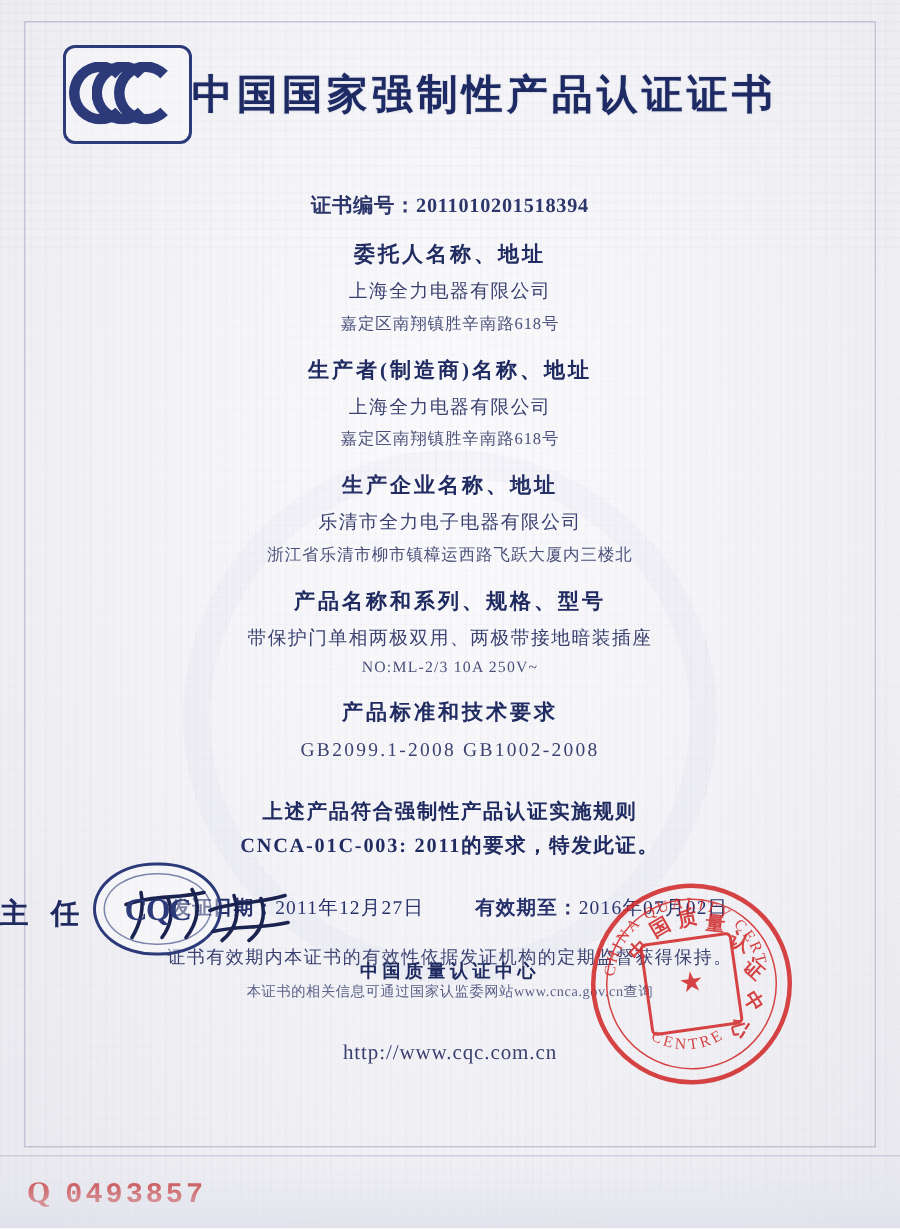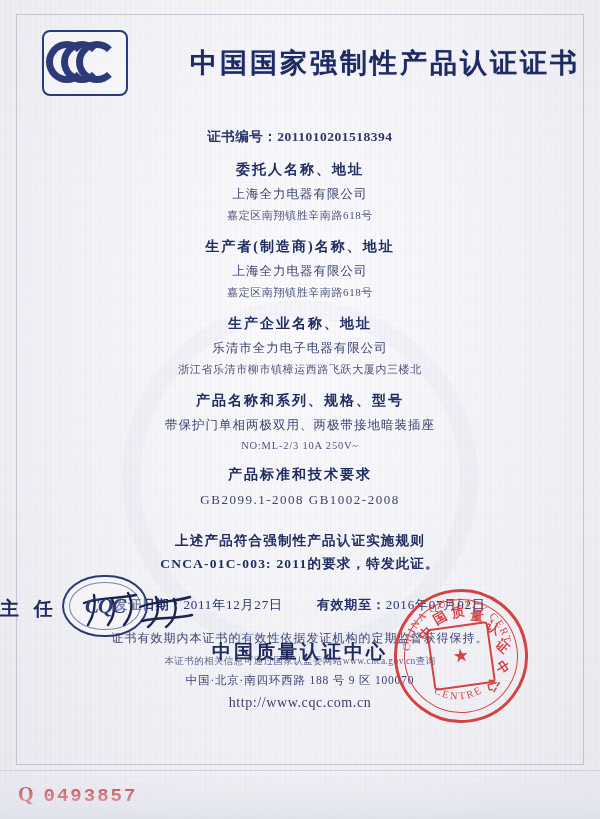--- a/index.html
+++ b/index.html
@@ -62,21 +62,21 @@
     border: 7px solid #2d3a7a;
     border-radius: 50%;
     border-right-color: transparent;
     box-sizing: border-box;
   }
   .ccc-logo .c1 { left: 2px; }
   .ccc-logo .c2 { left: 17px; }
   .ccc-logo .c3 { left: 32px; }
   .cert-title {
     flex: 1;
-    text-align: right;
+    text-align: left;
     font-size: 27px;
     font-weight: bold;
     color: #1d2a63;
     letter-spacing: 3px;
     padding-right: 20px;
     text-shadow: 0 0 1px rgba(29,42,99,0.35);
   }
   
   .cert-number {
     text-align: center;
@@ -177,21 +177,20 @@
     content: "";
     position: absolute;
     left: 5px; right: 5px; top: 5px; bottom: 5px;
     border: 1px solid rgba(45,58,122,0.6);
     border-radius: 50% / 52%;
   }
   .cqc-logo .txt {
     font-family: "Liberation Serif", serif;
     font-size: 21px;
     font-weight: bold;
-    font-style: italic;
     color: #2d3a7a;
     letter-spacing: -1px;
     z-index: 2;
   }
   .director-row {
     position: absolute;
     left: 0; right: 0;
     top: 14px;
   }
   .director-label {
@@ -209,21 +208,21 @@
     margin-left: 16px;
     vertical-align: middle;
     position: relative;
   }
   .signature svg { display: block; }
   .issuer {
     position: absolute;
     left: 0; right: 0;
     top: 66px;
     text-align: center;
-    font-size: 19px;
+    font-size: 12px;
     font-weight: bold;
     color: #1f2a60;
     letter-spacing: 3px;
   }
   .address {
     position: absolute;
     left: 0; right: 0;
     top: 100px;
     text-align: center;
     font-size: 11.5px;
@@ -402,21 +401,20 @@
             <path d="M62 20 C76 14, 92 16, 112 10"></path>
             <path d="M78 10 C82 22, 80 32, 70 40"></path>
             <path d="M96 12 C100 24, 96 34, 88 40"></path>
             <path d="M64 34 C80 30, 98 32, 114 28"></path>
           </g>
         </svg>
       </span>
     </div>
 
     <div class="issuer">中国质量认证中心</div>
-    <div class="address">中国·北京·南四环西路 188 号 9 区 100070</div>
     <div class="website">http://www.cqc.com.cn</div>
   </div>
 
   <div class="seal">
     <svg width="122" height="122" viewBox="0 0 122 122">
       <defs>
         <path id="arcTop" d="M 13,61 A 48,48 0 0 1 109,61"></path>
         <path id="arcBottom" d="M 15,61 A 46,46 0 0 0 107,61"></path>
       </defs>
       <text font-family="Liberation Serif, serif" font-size="10.5" fill="#d22b2b" letter-spacing="1.6">

